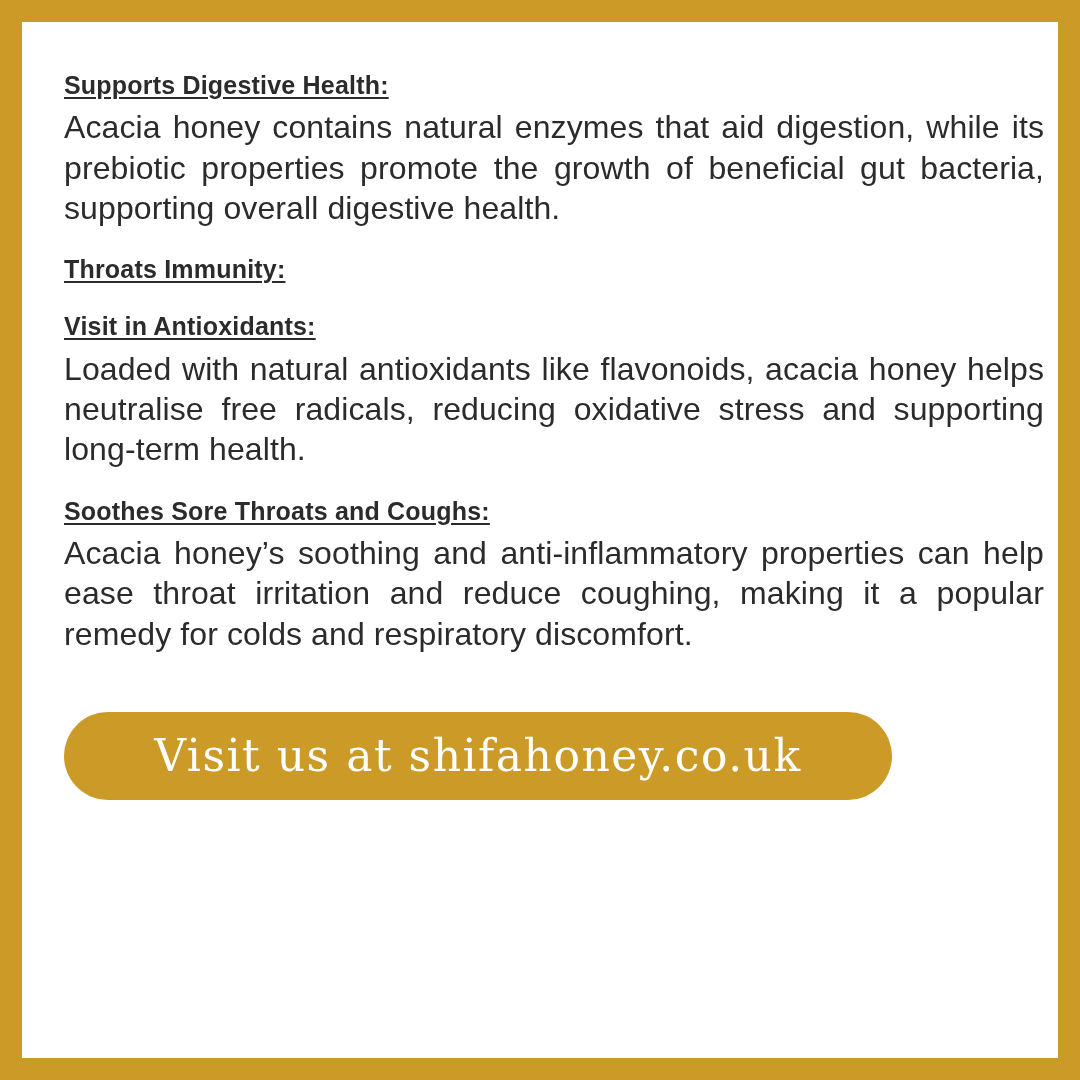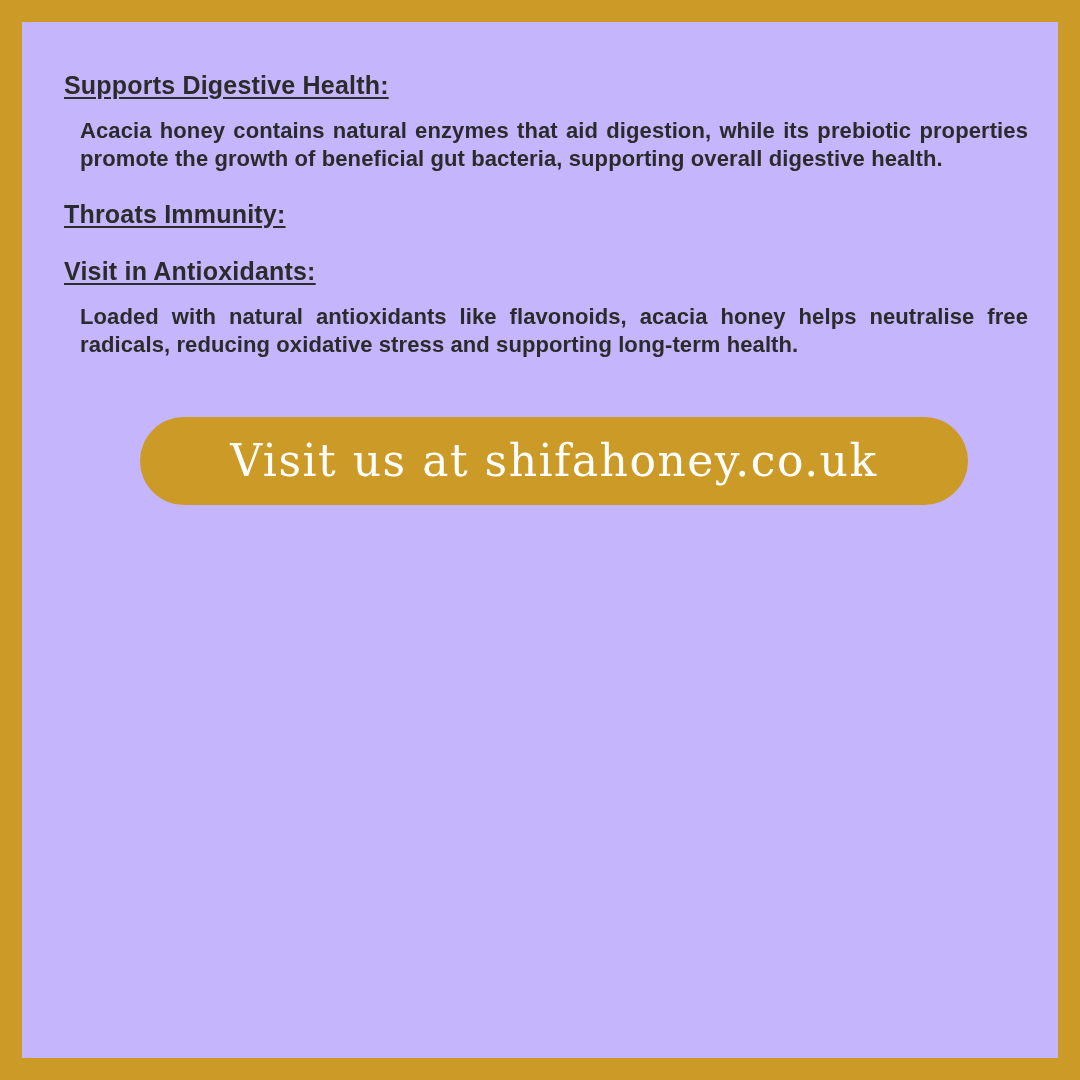--- a/index.html
+++ b/index.html
@@ -12,21 +12,21 @@
     background: #CC9A26;
     font-family: "Liberation Sans", sans-serif;
     overflow: hidden;
   }
   .card {
     position: absolute;
     left: 22px;
     top: 22px;
     width: 1036px;
     height: 1036px;
-    background: #c4b5fd;
+    background: #ffffff;
     box-sizing: border-box;
     padding: 48px 40px 8px 42px;
   }
   .content {
     width: 980px;
   }
   .section {
     margin-bottom: 26px;
   }
   .section:last-of-type {
@@ -36,33 +36,33 @@
     font-size: 25px;
     font-weight: bold;
     color: #2B2B2B;
     text-decoration: underline;
     text-underline-offset: 3px;
     letter-spacing: 0.2px;
     margin: 0 0 6px 0;
     line-height: 1.25;
   }
   .body-text {
-    font-size: 22px;
-    font-weight: bold;
+    font-size: 32px;
+    font-weight: normal;
     color: #2B2B2B;
     line-height: 1.26;
-    margin: 16px;
+    margin: 0;
     text-align: justify;
     text-justify: inter-word;
     letter-spacing: 0.1px;
   }
   .cta-wrap {
     margin-top: 58px;
     display: flex;
-    justify-content: center;
+    justify-content: flex-start;
   }
   .cta-button {
     width: 828px;
     height: 88px;
     background: #CC9A26;
     border-radius: 44px;
     border: none;
     display: flex;
     align-items: center;
     justify-content: center;
@@ -88,19 +88,23 @@
 
     <div class="section">
       <p class="heading">Throats Immunity:</p>
     </div>
 
     <div class="section">
       <p class="heading">Visit in Antioxidants:</p>
       <p class="body-text">Loaded with natural antioxidants like flavonoids, acacia honey helps neutralise free radicals, reducing oxidative stress and supporting long-term health.</p>
     </div>
 
+    <div class="section">
+      <p class="heading">Soothes Sore Throats and Coughs:</p>
+      <p class="body-text">Acacia honey’s soothing and anti-inflammatory properties can help ease throat irritation and reduce coughing, making it a popular remedy for colds and respiratory discomfort.</p>
+    </div>
 
     <div class="cta-wrap">
       <button class="cta-button">Visit us at shifahoney.co.uk</button>
     </div>
 
   </div>
 </div>
 
 </body></html>

